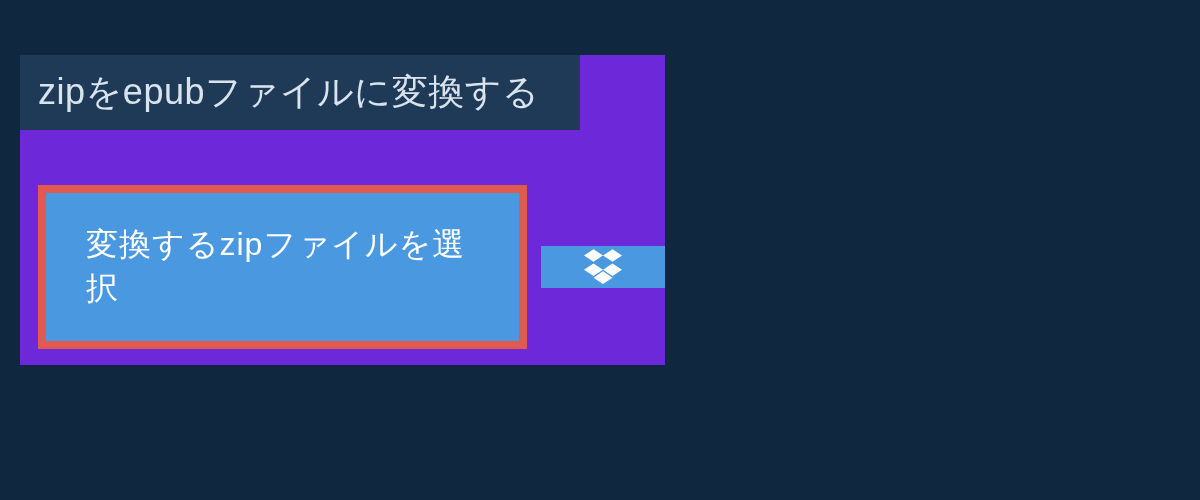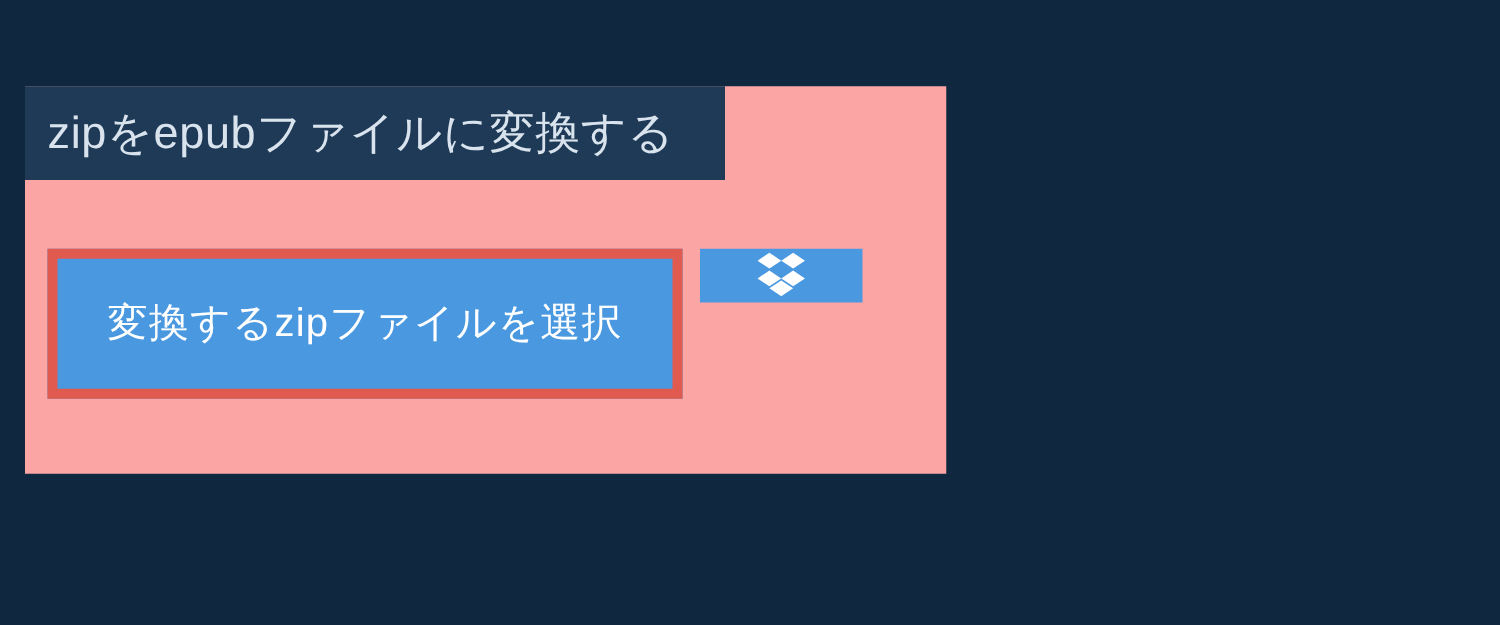--- a/index.html
+++ b/index.html
@@ -10,24 +10,24 @@
     body {
       width: 1200px;
       height: 500px;
       background-color: #0f2840;
       font-family: -apple-system, BlinkMacSystemFont, "Segoe UI", "Hiragino Sans", "Meiryo", sans-serif;
       overflow: hidden;
     }
     .card {
       position: absolute;
       left: 20px;
-      top: 69px;
-      width: 737px;
+      top: 55px;
+      width: 645px;
       height: 310px;
-      background-color: #fca5a5;
+      background-color: #6d28d9;
     }
     .heading-bar {
       position: absolute;
       left: 0;
       top: 0;
       width: 560px;
       height: 75px;
       background-color: #1e3a56;
       display: flex;
       align-items: center;
@@ -38,21 +38,21 @@
       font-size: 36px;
       font-weight: 400;
       letter-spacing: 0.5px;
     }
     .button-row {
       position: absolute;
       left: 18px;
       top: 130px;
       display: flex;
       gap: 14px;
-      align-items: flex-start;
+      align-items: center;
     }
     .select-button {
       background-color: #4a98e0;
       border: 8px solid #e05a4f;
       color: #ffffff;
       font-size: 32px;
       font-weight: 400;
       padding: 30px 40px;
       cursor: pointer;
       display: flex;

